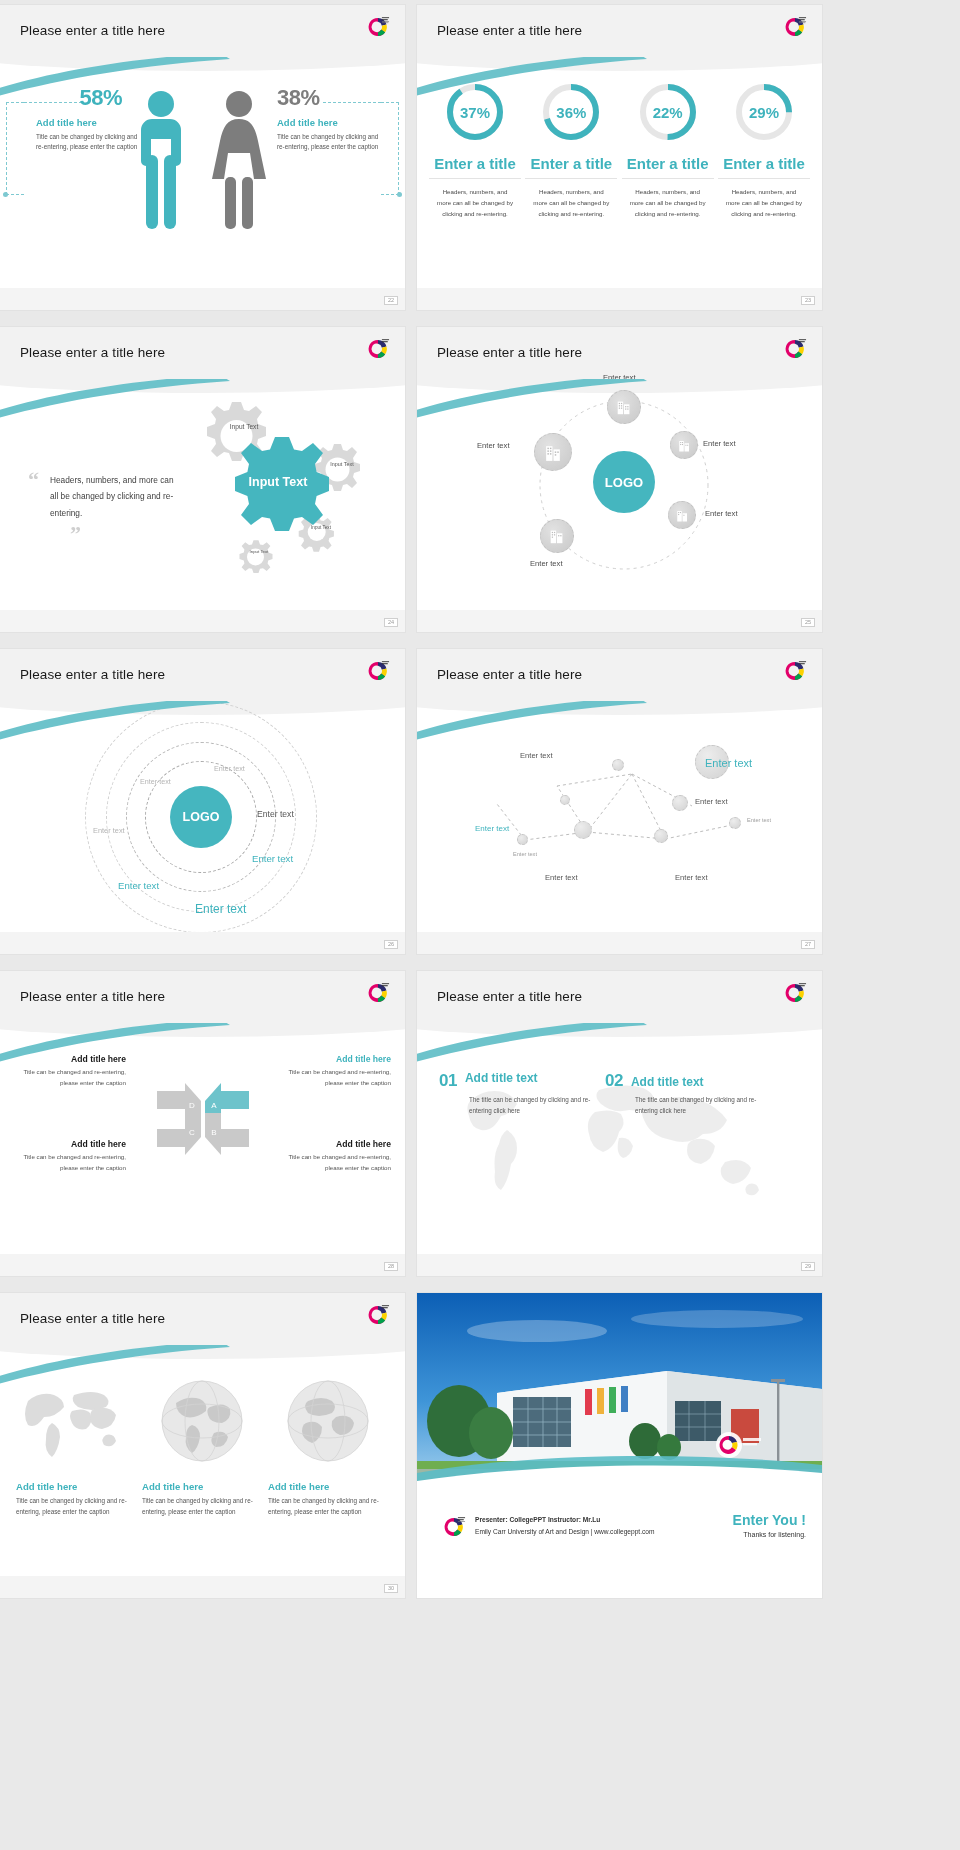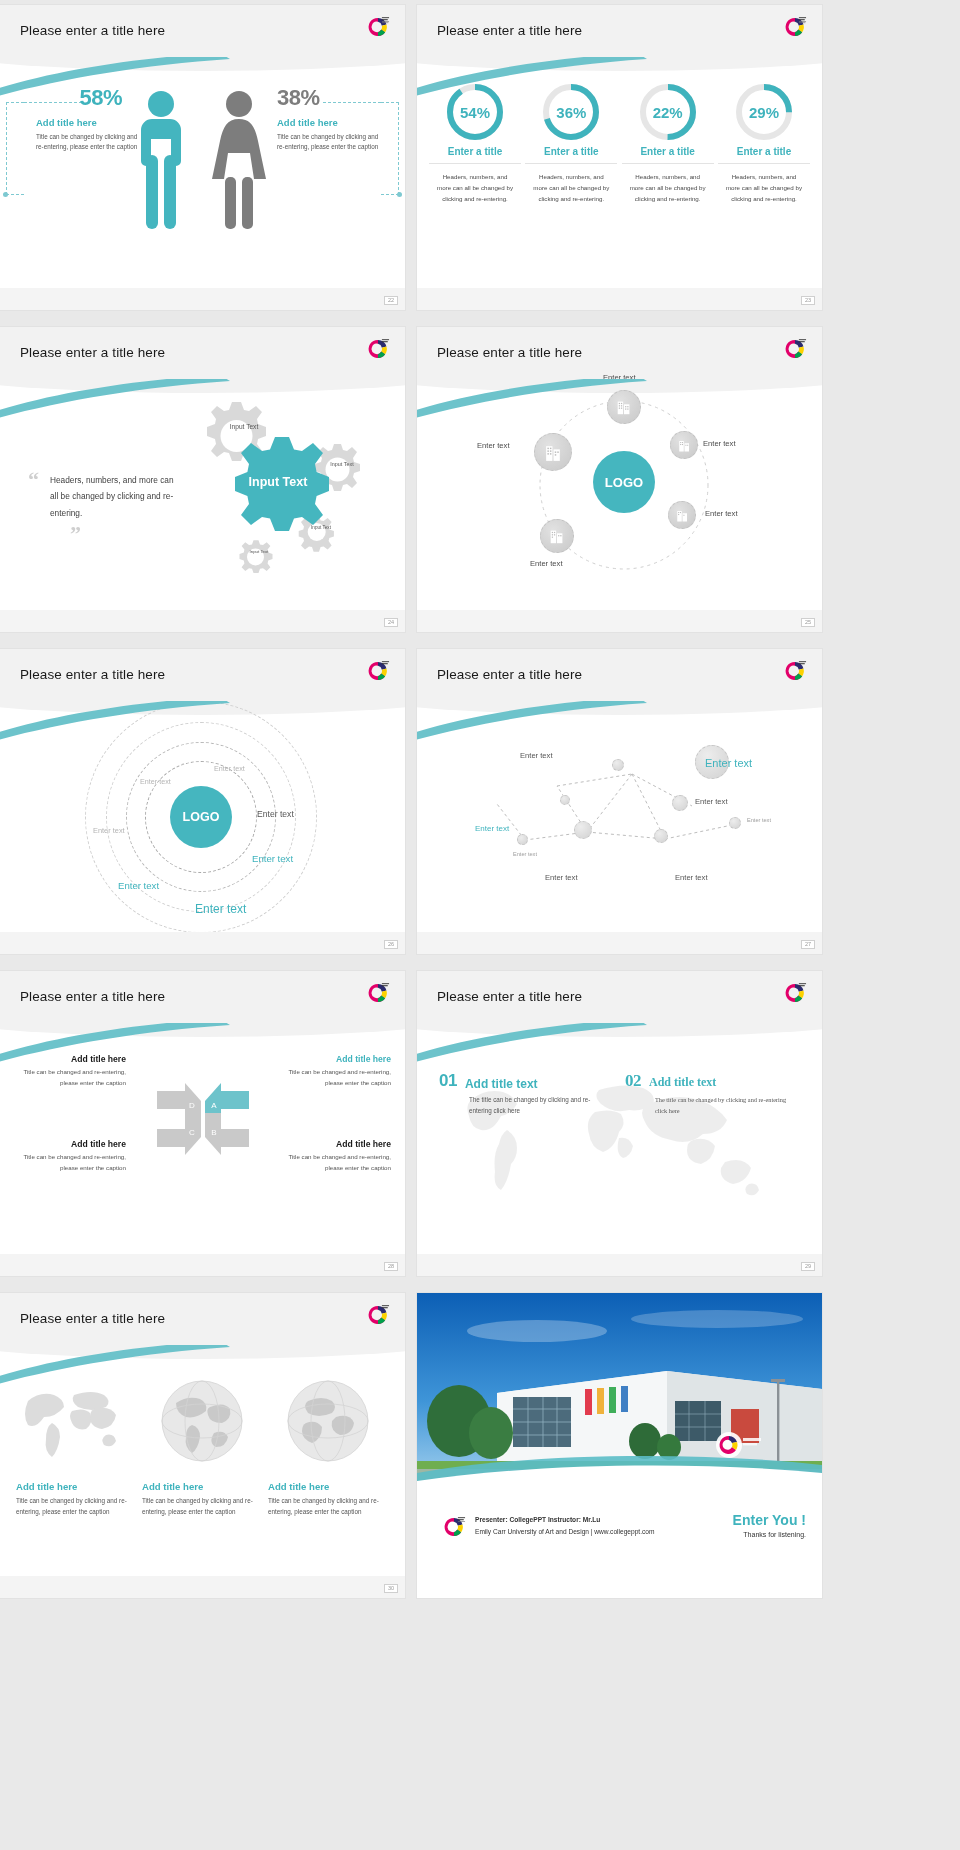--- a/index.html
+++ b/index.html
@@ -67,21 +67,21 @@
   .s1-p { font-size:6.3px; color:#555; line-height:1.62; margin-top:4px; }
   .s1-bracket { position:absolute; border:1px dashed #7ec9d1; }
 
   
   .s2-row { position:absolute; top:76px; left:12px; right:12px;
             display:flex; justify-content:space-between; }
   .s2-item { width:92px; text-align:center; }
   .s2-ring { position:relative; width:62px; height:62px; margin:0 auto; }
   .s2-val { position:absolute; inset:0; display:flex; align-items:center;
             justify-content:center; font-size:15px; font-weight:bold; color:#3fb3bd; }
-  .s2-title { font-size:10px; font-weight:bold; color:#3fb3bd; margin-top:3px;
+  .s2-title { font-size:15px; font-weight:bold; color:#3fb3bd; margin-top:12px;
               padding-bottom:6px; border-bottom:1px solid #e3e3e3; }
   .s2-body { font-size:6.2px; color:#4a4a4a; line-height:1.78; margin-top:7px;
              padding:0 6px; }
 
   
   .s3-quote { position:absolute; left:28px; top:146px; width:155px; }
   .s3-qmark { font-size:22px; color:#cfcfcf; font-family:"Liberation Serif",serif;
               line-height:.6; font-weight:bold; }
   .s3-qtext { font-size:8.3px; color:#3f3f3f; line-height:1.95; padding-left:22px;
               margin-top:-14px; }
@@ -222,21 +222,21 @@
       </svg>
     </div>
 
     <div class="s2-row">
       <div class="s2-item">
         <div class="s2-ring">
           <svg width="62" height="62" viewBox="0 0 62 62">
             <circle cx="31" cy="31" r="25" fill="none" stroke="#e6e6e6" stroke-width="6"></circle>
             <circle cx="31" cy="31" r="25" fill="none" stroke="#3fb3bd" stroke-width="6" stroke-dasharray="141.4 157.1" stroke-dashoffset="0" transform="rotate(-90 31 31)"></circle>
           </svg>
-          <div class="s2-val">54%</div>
+          <div class="s2-val">37%</div>
         </div>
         <div class="s2-title">Enter a title</div>
         <div class="s2-body">Headers, numbers, and more can all be changed by clicking and re-entering.</div>
       </div>
 
       <div class="s2-item">
         <div class="s2-ring">
           <svg width="62" height="62" viewBox="0 0 62 62">
             <circle cx="31" cy="31" r="25" fill="none" stroke="#e6e6e6" stroke-width="6"></circle>
             <circle cx="31" cy="31" r="25" fill="none" stroke="#3fb3bd" stroke-width="6" stroke-dasharray="110 157.1" transform="rotate(-90 31 31)"></circle>
@@ -623,27 +623,27 @@
         <path d="M146 46 q16 -4 26 2 q6 10 -2 18 q-4 16 -16 20 q-12 -4 -14 -18 q-4 -14 6 -22z"></path>
         <path d="M170 72 q10 -2 14 8 q-2 10 -10 12 q-8 -4 -4 -20z"></path>
         <path d="M196 40 q28 -14 54 -6 q18 6 28 20 q-6 14 -24 14 q-14 12 -32 6 q-20 -4 -26 -18 q-6 -10 0 -16z"></path>
         <path d="M244 74 q14 -4 22 6 q-2 14 -14 18 q-14 -2 -14 -14 q0 -8 6 -10z"></path>
         <path d="M276 96 q18 -6 26 6 q-4 14 -18 16 q-14 -4 -12 -16z"></path>
         <path d="M300 118 q8 -2 10 6 q-4 8 -12 4 q-4 -6 2 -10z"></path>
       </g>
     </svg>
 
     <div style="position:absolute;left:22px;top:100px;width:166px;">
-      <div style="display:flex;align-items:flex-end;gap:8px;">
+      <div style="display:flex;align-items:flex-start;gap:8px;">
         <span class="s8-num">01</span>
         <span class="s8-h">Add title text</span>
       </div>
       <div class="s8-p" style="padding-left:30px;">The title can be changed by clicking and re-entering click here</div>
     </div>
-    <div style="position:absolute;left:208px;top:100px;width:172px;font-family:Liberation Serif, serif;">
+    <div style="position:absolute;left:188px;top:100px;width:172px;">
       <div style="display:flex;align-items:baseline;gap:8px;">
         <span class="s8-num">02</span>
         <span class="s8-h">Add title text</span>
       </div>
       <div class="s8-p" style="padding-left:30px;">The title can be changed by clicking and re-entering click here</div>
     </div>
 
     <div class="bottom-fade"></div>
     <div class="page-num">29</div>
   </div>

